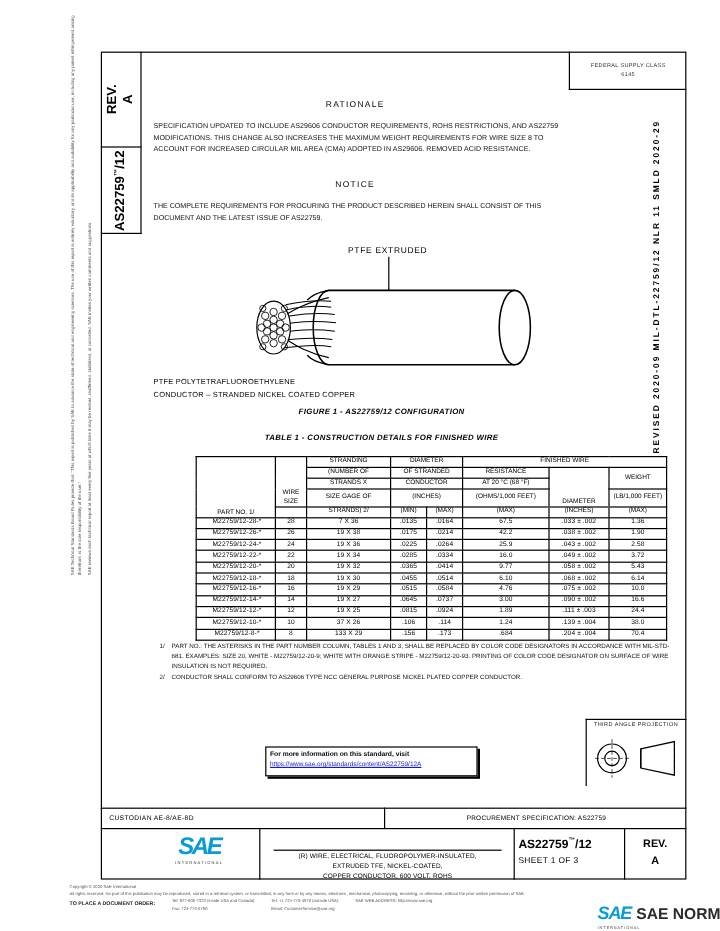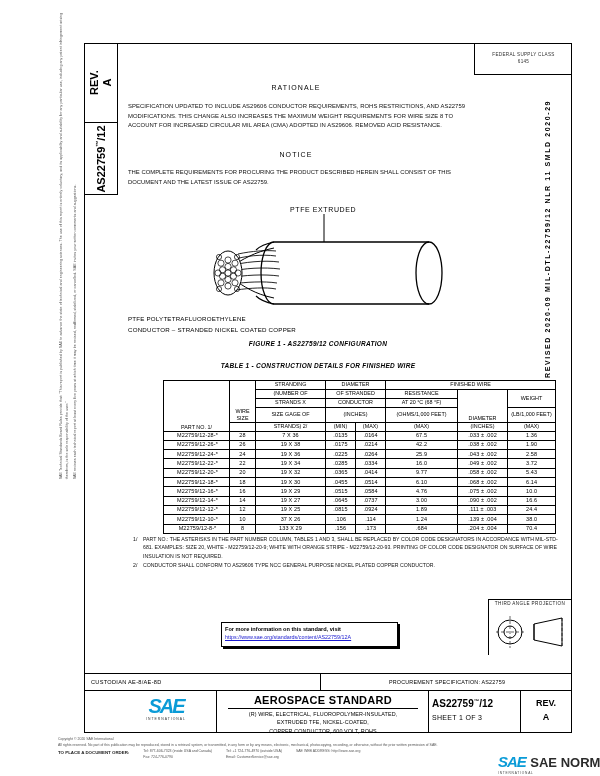--- a/index.html
+++ b/index.html
@@ -433,21 +433,20 @@
     <div class="tb"></div>
     <div class="tb-v1"></div>
     <div class="tb-v2"></div>
     <div class="tb-v3"></div>
 
     <div class="sae-logo">
       <div class="mark">SAE</div>
       <div class="sub">INTERNATIONAL</div>
     </div>
 
-    <div class="as-title">AEROSPACE STANDARD</div>
     <div class="as-rule"></div>
     <div class="as-desc">
       <div>(R) WIRE, ELECTRICAL, FLUOROPOLYMER-INSULATED,</div>
       <div>EXTRUDED TFE, NICKEL-COATED,</div>
       <div>COPPER CONDUCTOR, 600 VOLT, ROHS</div>
     </div>
 
     <div class="doc-no">
       <span>AS22759</span><span class="tm">™</span><span>/12</span>
     </div>

